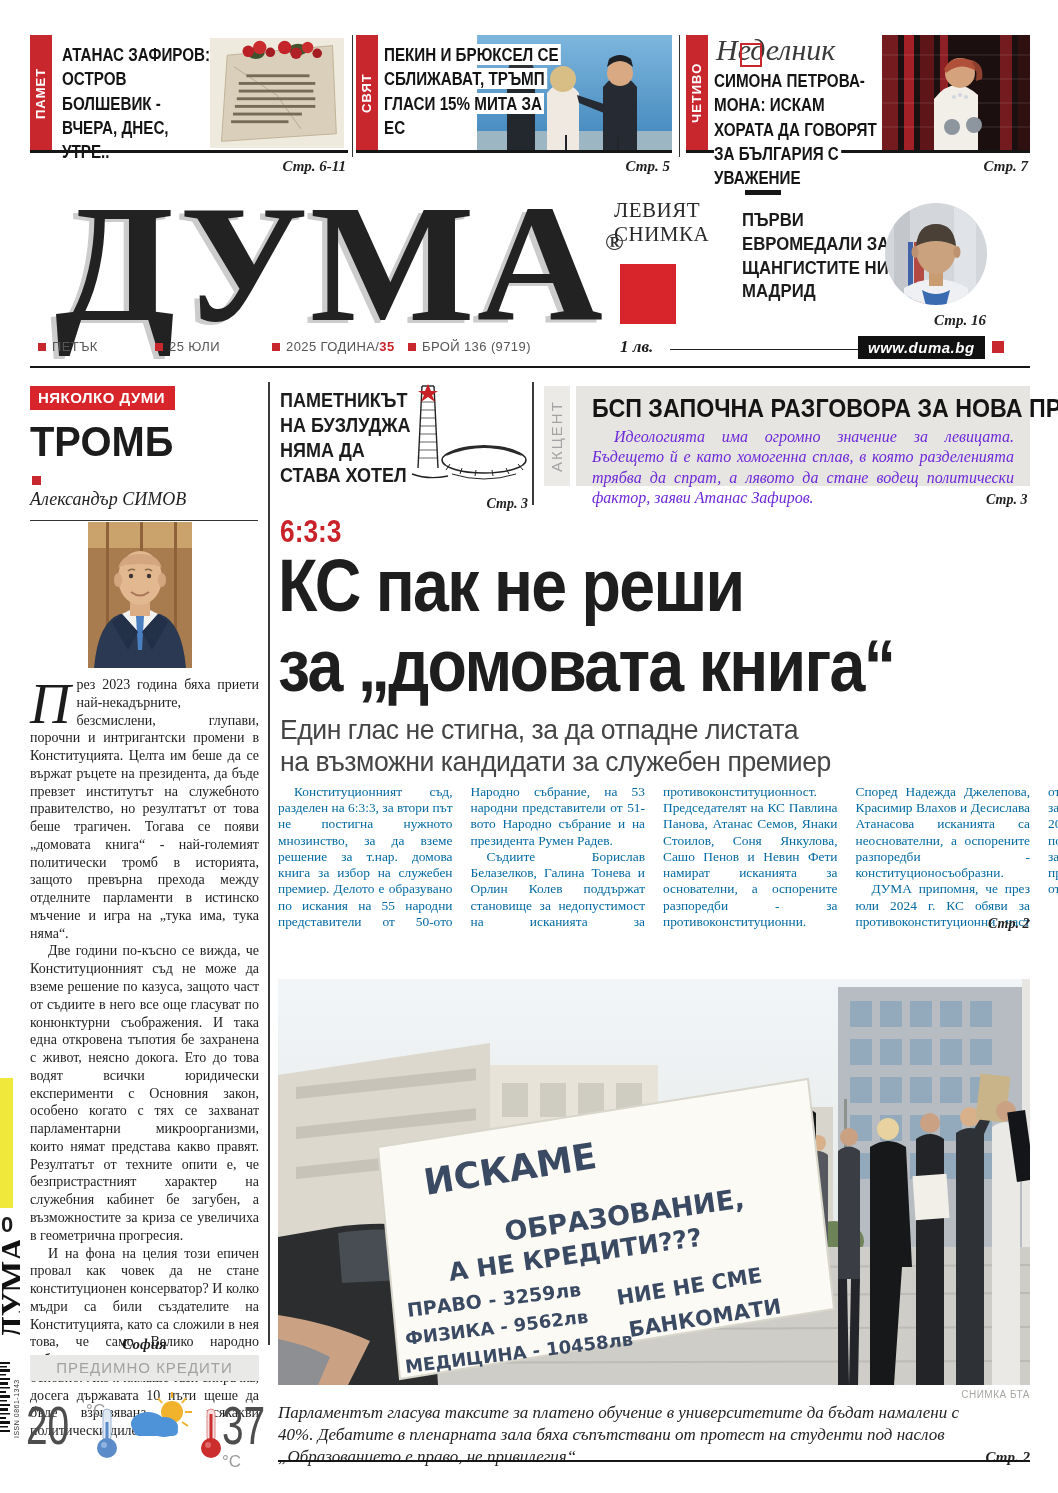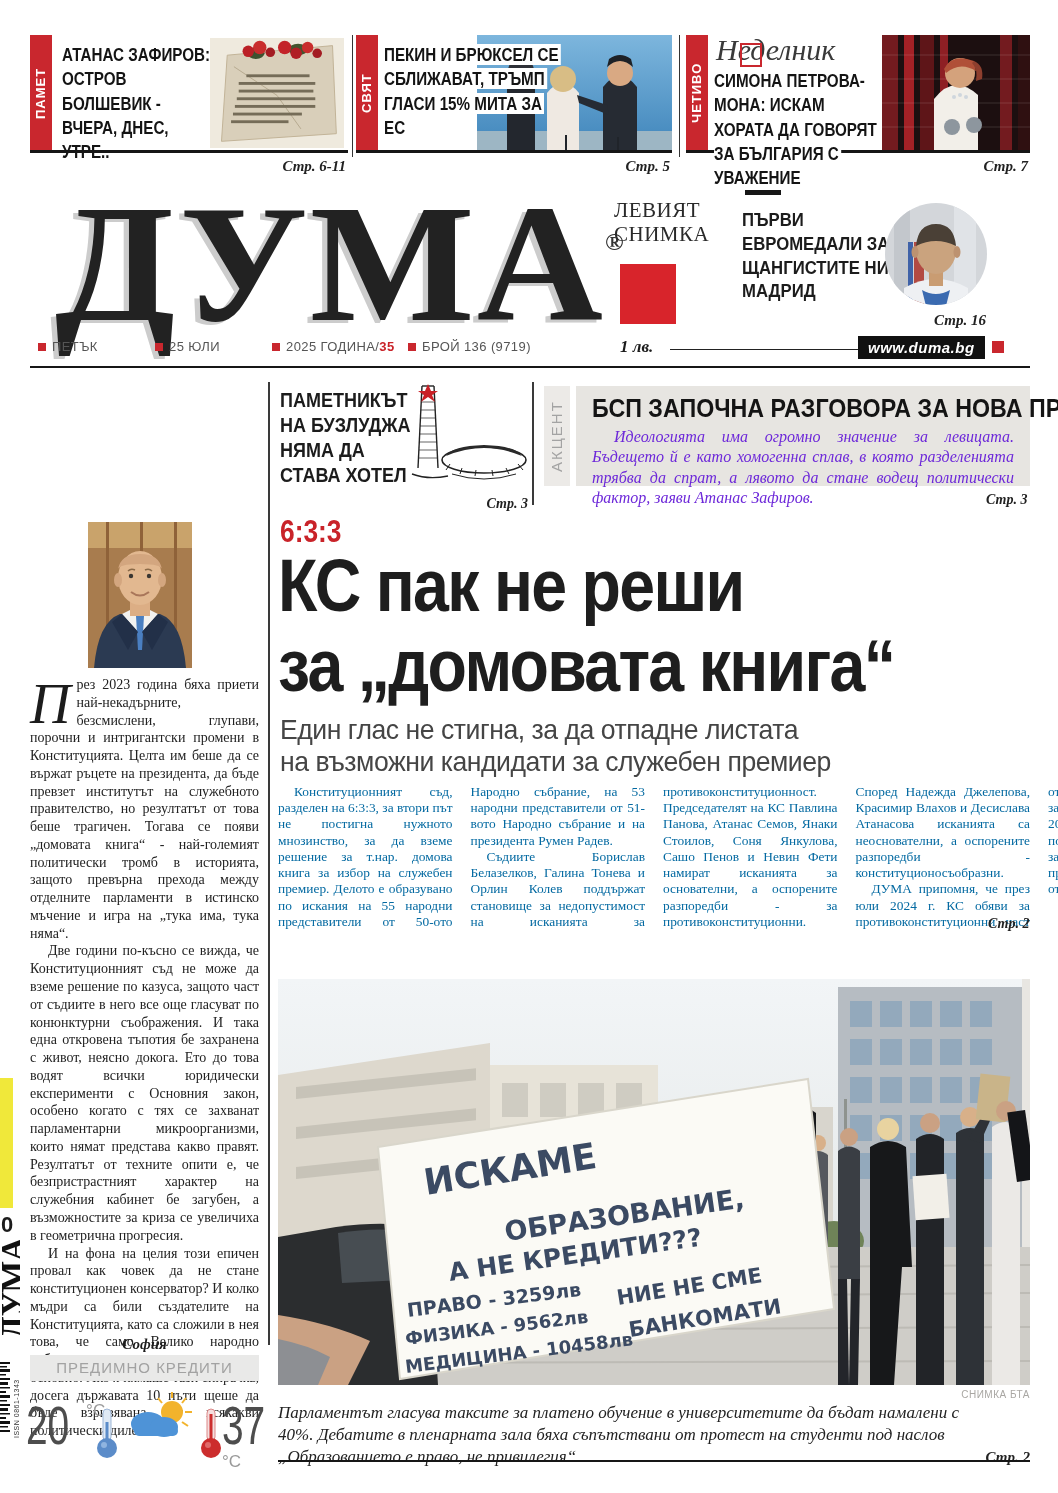--- a/index.html
+++ b/index.html
@@ -275,20 +275,27 @@
     <span class="abs b ital" style="left:590px; top:-2px; font-size:17px;">1 лв.</span>
     <span class="abs" style="left:640px; top:10px; width:190px; height:1px; background:#222;"></span>
     <span class="abs sitebox" style="left:828px; top:-3px;">www.duma.bg</span>
     <span class="abs" style="left:962px; top:2px; width:12px; height:12px; background:#c9272e;"></span>
   </div>
   <div class="abs" style="left:30px; top:366px; width:1000px; height:2px; background:#161616;"></div>
 
   <div class="vline" style="left:268px; top:382px; width:2px; height:963px;"></div>
   <div class="vline" style="left:532px; top:382px; width:2px; height:123px;"></div>
 
+  <div class="abs" style="left:30px; top:386px; width:230px;">
+    <span class="kickerbox">НЯКОЛКО ДУМИ</span>
+    <div class="tromb" style="margin-top:8px;">ТРОМБ</div>
+    <div style="width:9px; height:9px; background:#c9272e; margin:10px 0 4px 2px;"></div>
+    <div class="author">Александър СИМОВ</div>
+    <div style="height:1px; background:#333; margin-top:10px; width:228px;"></div>
+  </div>
 
   <div class="abs" style="left:280px; top:388px; width:248px; height:118px;">
     <div class="buz-title">ПАМЕТНИКЪТ НА БУЗЛУДЖА НЯМА ДА СТАВА ХОТЕЛ</div>
     <svg class="abs" style="left:112px; top:-6px; width:138px; height:112px;" viewBox="0 0 138 112">
       <g stroke="#222" fill="none" stroke-width="1.4">
         <line x1="30" y1="4" x2="26" y2="86"></line>
           <line x1="42" y1="4" x2="46" y2="86"></line>
         <line x1="30" y1="4" x2="42" y2="4"></line>
         <g stroke-width="0.7">
           <line x1="30" y1="12" x2="42" y2="12"></line>

